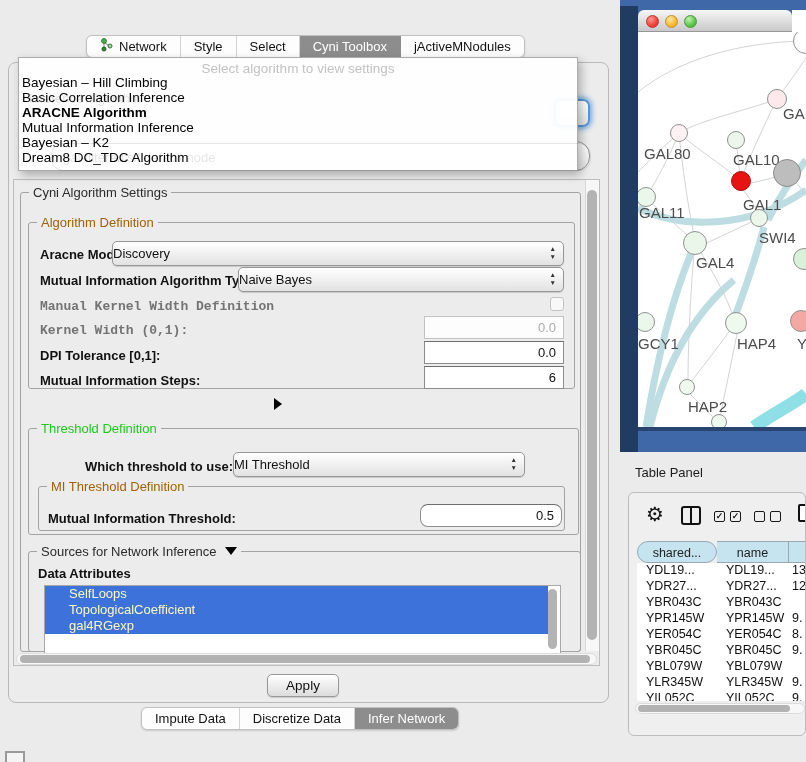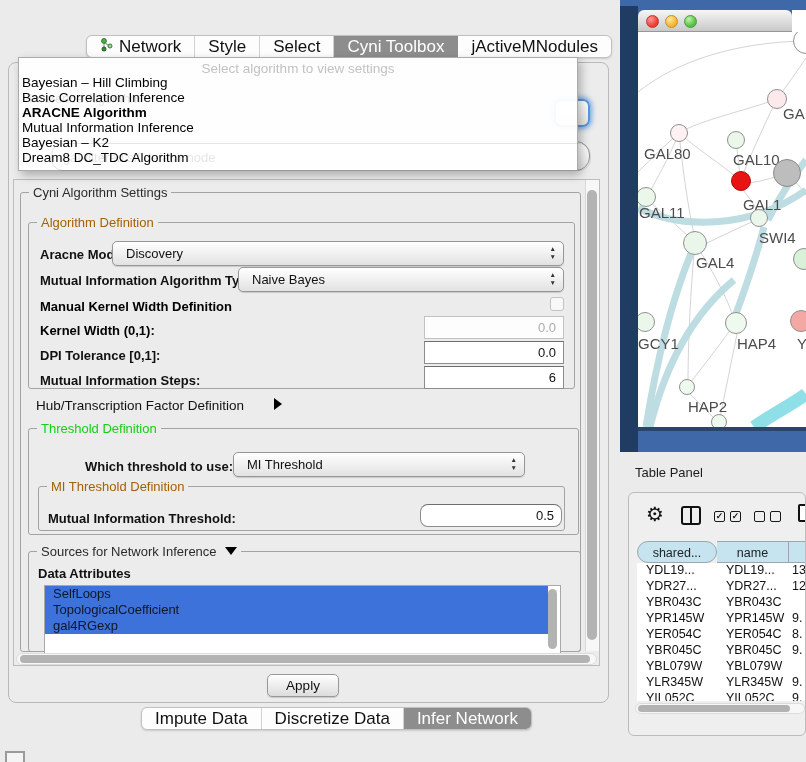--- a/index.html
+++ b/index.html
@@ -8,21 +8,21 @@
 
   
   .titlebar { position:absolute; left:0; top:3px; width:617px; height:27px;
     background:linear-gradient(#fbfbfb,#d6d6d6); border-top:1px solid #fff; border-bottom:1px solid #a3a3a3; }
   .titlebar .t-text { position:absolute; left:10px; top:6px; font-size:13px; color:#1c1c1c; }
   .win-float { position:absolute; right:28px; top:8px; width:11px; height:10px; border:1.6px solid #222; border-radius:2px; }
   .win-close { position:absolute; right:8px; top:5px; font-size:13px; font-weight:bold; color:#111; font-family:"DejaVu Sans", sans-serif; }
 
   .tabbar { position:absolute; display:flex; height:23px; background:#fdfdfd; border:1px solid #c0c0c0;
     border-radius:6px; overflow:hidden; box-shadow:0 1px 2px rgba(0,0,0,.14); }
-  .tab { display:flex; align-items:center; justify-content:center; padding:0 13px; font-size:17px;
+  .tab { display:flex; align-items:center; justify-content:center; padding:0 13px; font-size:13px;
     color:#111; border-right:1px solid #d2d2d2; white-space:nowrap; }
   .tab:last-child { border-right:none; }
   .tab.sel { background:#8d8d8d; color:#fff; border-color:#8d8d8d; }
   .tab .net-ico { margin-right:6px; display:inline-block; }
 
   .main-panel { position:absolute; left:8px; top:62px; width:601px; height:641px;
     border:1px solid #b9b9b9; border-radius:8px; background:#ececec; }
 
   
   .popup { position:absolute; left:18px; top:57px; width:560px; height:114px; z-index:30;
@@ -37,33 +37,33 @@
   .combo-frag { position:absolute; background:linear-gradient(#ffffff,#e4e4e4); border:1px solid #979797; z-index:10; }
   .combo-frag.focus { border:2px solid #5a95d8; box-shadow:0 0 5px 2px rgba(100,160,225,.85); border-radius:7px; }
 
   
   .viewport { position:absolute; left:13px; top:179px; width:587px; height:487px;
     border:1px solid #bdbdbd; background:#ececec; }
   .group { position:absolute; border:1px solid #a3a3a3; border-radius:3px; }
   .legend { position:absolute; top:-8px; left:8px; background:#ececec; padding:0 4px; font-size:13px; color:#2b2b2b; white-space:nowrap; }
   .legend.blue { color:#a16207; } .legend.green { color:#19cc19; }
   .lbl { position:absolute; font-size:13px; font-weight:bold; color:#111; white-space:nowrap; }
-  .lbl.dis { color:#000000; }
+  .lbl.dis { color:#737373;font-family:Liberation Mono, monospace; }
   .combo { position:absolute; height:25px; border:1px solid #979797; border-radius:5px;
     background:linear-gradient(#ffffff,#e2e2e2); font-size:13px; color:#111; display:flex; align-items:center;
-    padding-left:13px; box-shadow:0 1px 1px rgba(0,0,0,.15); }
+    box-shadow:0 1px 1px rgba(0,0,0,.15); }
   .combo .arrows { position:absolute; right:7px; top:3px; font-size:6.5px; line-height:8px; color:#333; text-align:center; }
   .tfield { position:absolute; height:23px; background:#fff; border:1px solid #8c8c8c; border-top-color:#6e6e6e;
     font-size:13px; color:#111; text-align:right; padding:3px 7px 0 0; }
   .tfield.dis { border-color:#c2c2c2; color:#ababab; background:#fdfdfd; }
   .checkbox { position:absolute; width:14px; height:14px; border:1.5px solid #c3c3c3; border-radius:3px; background:#f8f8f8; }
   .tri-r { display:inline-block; width:0; height:0; border-left:8px solid #000; border-top:6px solid transparent; border-bottom:6px solid transparent; }
   .tri-d { display:inline-block; width:0; height:0; border-top:8px solid #000; border-left:6px solid transparent; border-right:6px solid transparent; }
   .attr-list { position:absolute; left:44px; top:585px; width:517px; height:69px; background:#fff; border:1px solid #a8a8a8; overflow:hidden; }
-  .attr-item { height:16px; line-height:16px; padding-left:8px; font-size:13px; color:#0f172a; background:#3c72d9; width:503px; }
+  .attr-item { height:16px; line-height:16px; padding-left:24px; font-size:13px; color:#fef9c3; background:#3c72d9; width:503px; }
   .sb-track-v { position:absolute; background:#f7f7f7; border-left:1px solid #d8d8d8; }
   .sb-track-h { position:absolute; background:#f7f7f7; border:1px solid #dcdcdc; border-radius:6px; }
   .sb-thumb { position:absolute; background:#b3b3b3; border-radius:5px; }
   .btn { position:absolute; height:23px; border:1px solid #989898; border-radius:5px;
     background:linear-gradient(#ffffff,#dcdcdc); font-size:13.5px; color:#111; text-align:center; padding-top:3px; box-shadow:0 1px 1px rgba(0,0,0,.15); }
 
   
   .backdrop { position:absolute; left:620px; top:0; width:186px; height:452px; background:#3e68a7; }
   .backdrop-dark { position:absolute; left:620px; top:6px; width:18px; height:446px; background:#203c63; }
   .mac-titlebar { position:absolute; left:638px; top:10px; width:154px; height:22px;
@@ -165,21 +165,20 @@
   </div>
   <span class="lbl dis" style="left:40px; top:299px;">Manual Kernel Width Definition</span>
   <span class="checkbox" style="left:550px; top:297px;"></span>
   <span class="lbl dis" style="left:40px; top:323px;">Kernel Width (0,1):</span>
   <div class="tfield dis" style="left:424px; top:316px; width:140px;">0.0</div>
   <span class="lbl" style="left:40px; top:348px;">DPI Tolerance [0,1]:</span>
   <div class="tfield" style="left:424px; top:341px; width:140px;">0.0</div>
   <span class="lbl" style="left:40px; top:373px;">Mutual Information Steps:</span>
   <div class="tfield" style="left:424px; top:366px; width:140px;">6</div>
 
-  <span class="lbl" style="left:36px; top:398px; font-weight:normal; font-size:13.5px;">Hub/Transcription Factor Definition</span>
   <span class="tri-r" style="position:absolute; left:274px; top:398px;"></span>
 
   <div class="group" style="left:28px; top:428px; width:551px; height:107px;">
     <span class="legend green">Threshold Definition</span>
   </div>
   <span class="lbl" style="left:85px; top:459px;">Which threshold to use:</span>
   <div class="combo" style="left:233px; top:452px; width:292px;">
     <span>MI Threshold</span>
     <span class="arrows">▲<br>▼</span>
   </div>

